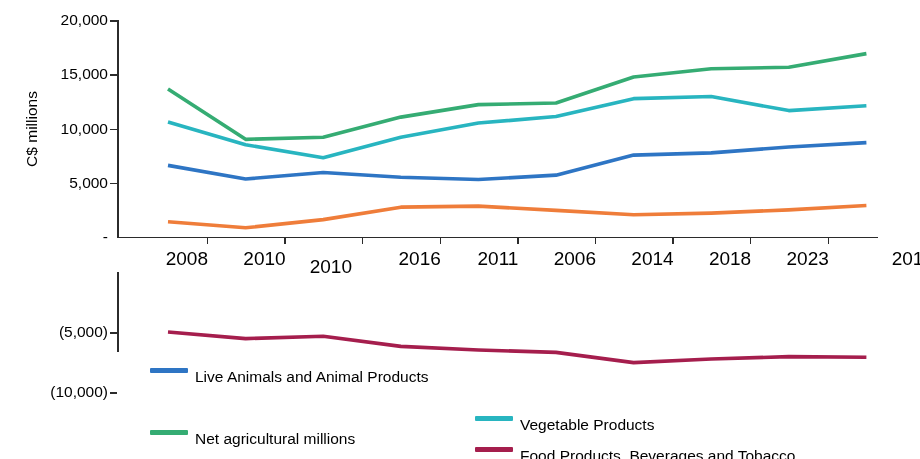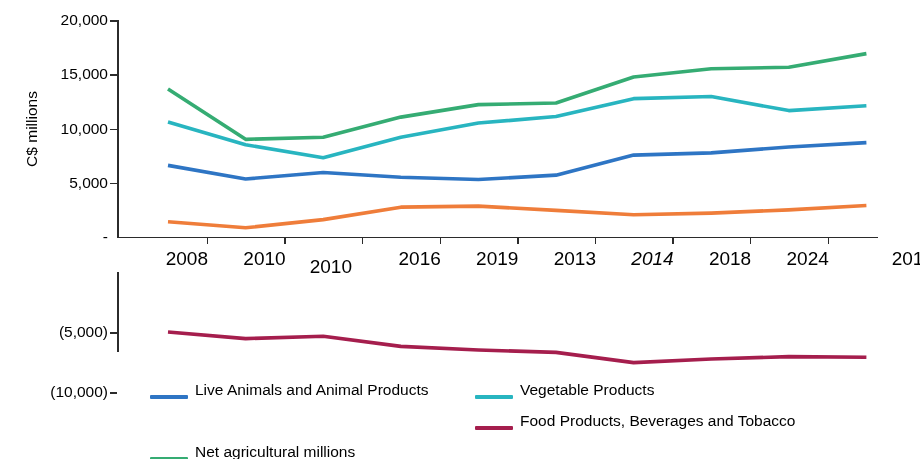--- a/index.html
+++ b/index.html
@@ -89,25 +89,25 @@
   
   .legend{
     position:absolute;
     left:150px; top:368px;
     width:760px;
   }
   .legend-row{position:relative;height:31px;}
   .legend-item{
     position:absolute;
     display:flex;
-    align-items:flex-end;
+    align-items:flex-start;
     height:31px;
   }
   .legend-item.col1{left:0px;}
-  .legend-item.col2{left:325px;}
+  .legend-item.col2{left:325px;margin-top:48px;}
   .legend-swatch{
     width:38px;height:4.5px;
     border-radius:1px;
     margin-right:7px;
     flex:0 0 auto;
   }
   .legend-label{
     font-size:15.5px;
     color:#000;
     white-space:nowrap;
@@ -151,25 +151,25 @@
         <div class="tick-x" style="left: 477.8px;"></div>
         <div class="tick-x" style="left: 555.4px;"></div>
         <div class="tick-x" style="left: 633px;"></div>
         <div class="tick-x" style="left: 710.6px;"></div>
       </div>
     <div id="xlabels">
         <div class="xtick" style="left: 11px;">2008</div>
         <div class="xtick" style="left: 88.6px;">2010</div>
         <div class="xtick" style="left: 155px; margin-top: 8px;">2010</div>
         <div class="xtick" style="left: 243.8px;">2016</div>
-        <div class="xtick" style="left: 321.4px;">2019</div>
-        <div class="xtick" style="left: 399px;">2013</div>
-        <div class="xtick" style="left: 476.6px; font-style: italic;">2014</div>
+        <div class="xtick" style="left: 321.4px;">2011</div>
+        <div class="xtick" style="left: 399px;">2006</div>
+        <div class="xtick" style="left: 476.6px;">2014</div>
         <div class="xtick" style="left: 554.2px;">2018</div>
-        <div class="xtick" style="left: 631.8px;">2024</div>
+        <div class="xtick" style="left: 631.8px;">2023</div>
         <div class="xtick" style="left: 737px;">2017</div>
       </div>
     <svg class="series-svg" id="series-svg" width="790" height="345">
         <polyline points="51.00,145.39 128.60,158.95 206.20,152.44 283.80,157.32 361.40,159.50 439.00,155.16 516.60,135.08 594.20,132.91 671.80,126.95 749.40,122.61" fill="none" stroke="#2e75c4" stroke-width="3.6" stroke-linejoin="round" stroke-linecap="butt"></polyline>
         <polyline points="51.00,101.99 128.60,124.78 206.20,137.80 283.80,117.18 361.40,103.07 439.00,96.56 516.60,78.66 594.20,76.49 671.80,90.60 749.40,85.72" fill="none" stroke="#28b5c0" stroke-width="3.6" stroke-linejoin="round" stroke-linecap="butt"></polyline>
         <polyline points="51.00,201.81 128.60,207.78 206.20,199.64 283.80,187.16 361.40,186.08 439.00,190.42 516.60,194.76 594.20,193.13 671.80,189.88 749.40,185.53" fill="none" stroke="#ef7d3a" stroke-width="3.6" stroke-linejoin="round" stroke-linecap="butt"></polyline>
         <polyline points="51.00,312.00 128.60,318.60 206.20,316.20 283.80,326.40 361.40,330.00 439.00,332.40 516.60,342.60 594.20,339.00 671.80,336.60 749.40,337.20" fill="none" stroke="#a51e4d" stroke-width="3.6" stroke-linejoin="round" stroke-linecap="butt"></polyline>
         <polyline points="51.00,68.90 128.60,119.35 206.20,117.18 283.80,97.11 361.40,84.63 439.00,83.00 516.60,56.96 594.20,48.82 671.80,47.20 749.40,33.64" fill="none" stroke="#35ac73" stroke-width="3.6" stroke-linejoin="round" stroke-linecap="butt"></polyline>
       </svg>
   </div>

